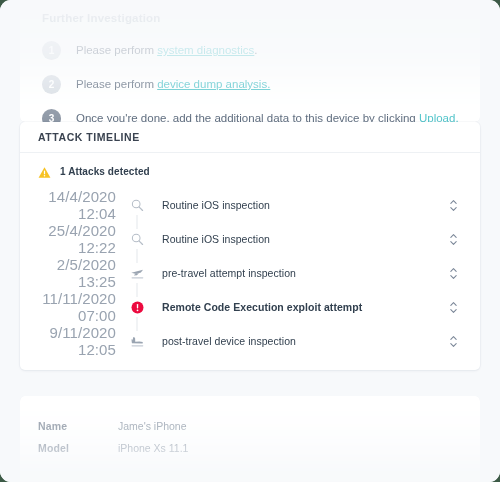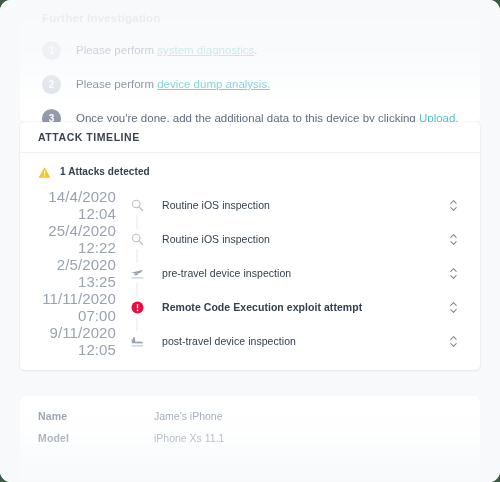--- a/index.html
+++ b/index.html
@@ -184,21 +184,21 @@
   #card-device {
     position:absolute;
     left:20px; right:20px;
     top:396px;
     height:110px;
     -webkit-mask-image:linear-gradient(to bottom, #000 0%, rgba(0,0,0,0.72) 36%, rgba(0,0,0,0.22) 66%, rgba(0,0,0,0.06) 90%, rgba(0,0,0,0.02) 100%);
             mask-image:linear-gradient(to bottom, #000 0%, rgba(0,0,0,0.72) 36%, rgba(0,0,0,0.22) 66%, rgba(0,0,0,0.06) 90%, rgba(0,0,0,0.02) 100%);
   }
 
   .dev-rows { padding:14px 18px 0 18px; }
-  .dev-row { display:flex; align-items:flex-start; height:22px;gap:36px; }
+  .dev-row { display:flex; align-items:flex-end; height:22px; }
   .dev-key {
     width:80px; flex:0 0 auto;
     font-size:10.5px; color:#8d97a5; font-weight:bold;
     letter-spacing:.15px;
   }
   .dev-val { font-size:10.5px; color:#9aa4b1; }
 </style>
 </head>
 <body>
 
@@ -280,21 +280,21 @@
 
         <div class="tl-row">
           <div class="tl-date">2/5/2020 13:25</div>
           <div class="tl-iconcell">
             <svg class="tl-icon" viewBox="0 0 16 16">
               <path d="M1.4 7.2 L13.9 4.0 L11.6 6.9 L6.6 8.4 Z" fill="#9aa4b1"></path>
               <path d="M5.2 8.8 L9.4 7.6 L7.4 9.9 L4.2 10.1 Z" fill="#9aa4b1"></path>
               <rect x="1.6" y="12.0" width="12.6" height="1.25" rx="0.6" fill="#c5ccd5"></rect>
             </svg>
           </div>
-          <div class="tl-label">pre-travel device inspection</div>
+          <div class="tl-label">pre-travel attempt inspection</div>
           <div class="tl-sort">
             <svg class="chev" viewBox="0 0 10 6">
                 <path d="M1 5 L5 1 L9 5" fill="none" stroke="#7b8798" stroke-width="1.6" stroke-linecap="round" stroke-linejoin="round"></path>
               </svg>
             <svg class="chev" viewBox="0 0 10 6">
                 <path d="M1 1 L5 5 L9 1" fill="none" stroke="#7b8798" stroke-width="1.6" stroke-linecap="round" stroke-linejoin="round"></path>
               </svg>
           </div>
         </div>
 

